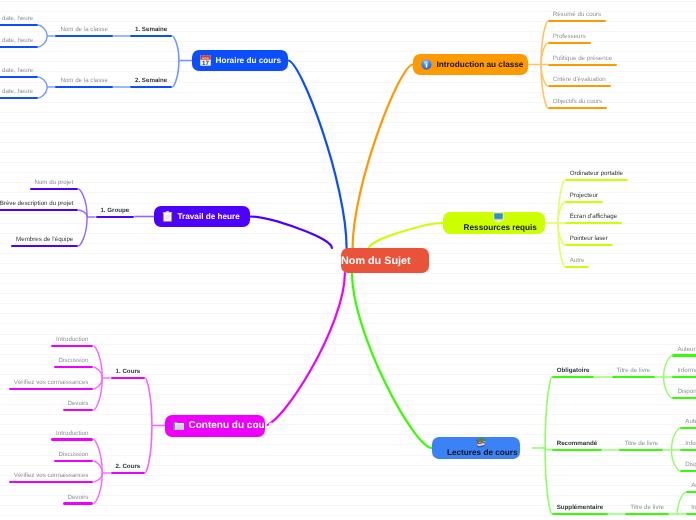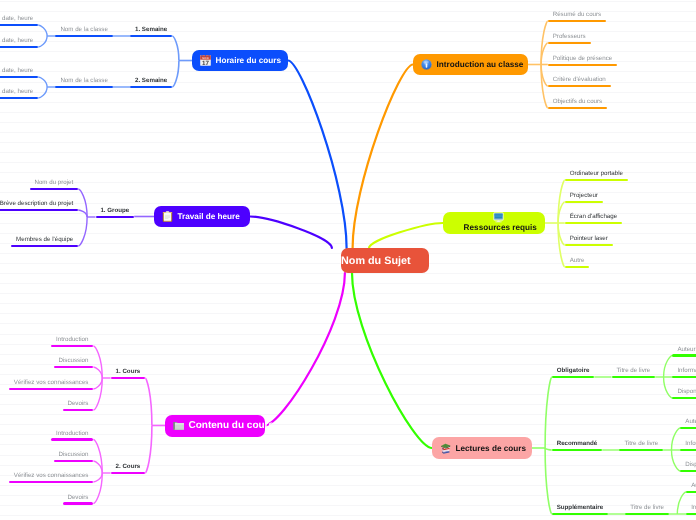--- a/index.html
+++ b/index.html
@@ -282,21 +282,21 @@
           </defs>
           <rect x="1.4" y="1.6" width="29.2" height="23.2" rx="2.8" fill="#f5f8fa"></rect>
           <rect x="3.8" y="4.0" width="24.4" height="17.6" rx=".8" fill="url(#mscr)"></rect>
           <path d="M3.8 4h24.4v8.4c-6.4 2.4-18 2.4-24.4 0z" fill="#3f9bd0" opacity=".55"></path>
           <rect x="3.8" y="19.4" width="24.4" height="2.2" fill="#d7e6f0"></rect>
           <path d="M13.2 24.8h5.6l1.4 3.2h-8.4z" fill="#e9f0f5"></path>
           <rect x="6.6" y="27.6" width="18.8" height="2.1" rx="1.05" fill="#eef4f7"></rect>
         </svg>
         <span class="lbl" style="font-size: 8.2px; margin-left: 4.5px;">Ressources requis</span>
       </div>
-      <div class="node" style="left: 432px; top: 437px; width: 100px; height: 22px; background: #fca5a5; color: rgb(20, 20, 20); padding-left: 8px;">
+      <div class="node" style="left: 432px; top: 437px; width: 88px; height: 22px; background: #3b82f6; color: rgb(20, 20, 20); padding-left: 8px; flex-direction: column;">
         <svg width="11" height="11" viewBox="0 0 32 32" class="ico">
           <path d="M6.5 24.4 L24.2 21.6 L27.6 24.6 L9.9 27.9 Z" fill="#5a6fc0"></path>
           <path d="M6.5 24.4 L9.9 27.9 L9.9 31.0 L6.5 27.6 Z" fill="#223a7a"></path>
           <path d="M9.9 27.9 L27.6 24.6 L27.6 27.6 L9.9 31.0 Z" fill="#3f56a8"></path>
           <path d="M6.0 19.6 L24.0 16.8 L27.4 19.8 L9.4 23.2 Z" fill="#efe9f2"></path>
           <path d="M6.0 19.6 L9.4 23.2 L9.4 26.0 L6.0 22.4 Z" fill="#cbbfd4"></path>
           <path d="M9.4 23.2 L27.4 19.8 L27.4 22.6 L9.4 26.0 Z" fill="#f4eef6"></path>
           <path d="M6.4 14.2 L23.8 11.2 L27.2 14.4 L9.8 17.6 Z" fill="#e8382c"></path>
           <path d="M6.4 14.2 L9.8 17.6 L9.8 21.0 L6.4 17.6 Z" fill="#2b3f8e"></path>
           <path d="M9.8 17.6 L27.2 14.4 L27.2 17.8 L9.8 21.0 Z" fill="#cf2a20"></path>

